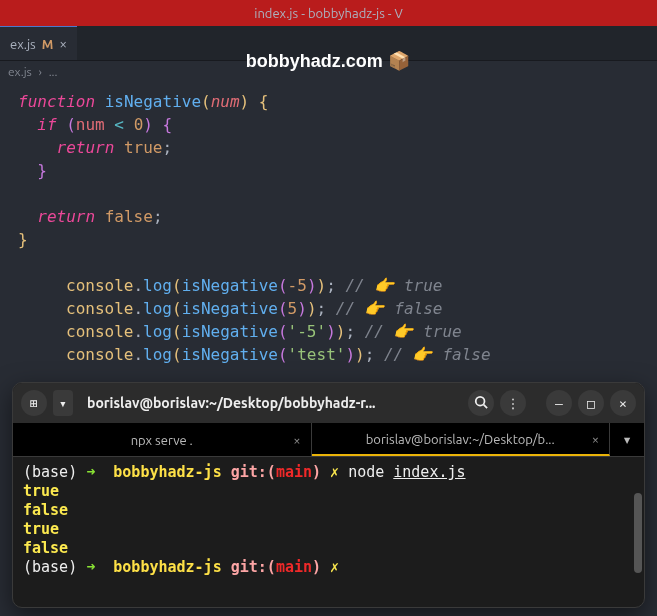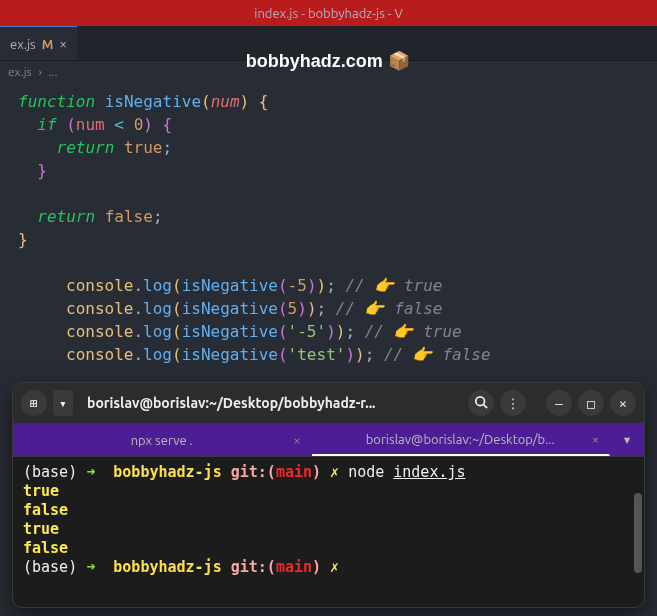--- a/index.html
+++ b/index.html
@@ -61,21 +61,21 @@
   font-size: 12px;
   font-family: -apple-system, 'Ubuntu', sans-serif;
 }
 .breadcrumb .sep { margin: 0 4px; }
 .editor {
   padding: 8px 18px;
   line-height: 23px;
   color: #abb2bf;
 }
 .line { white-space: pre; }
-.kw-control { color: #22c55e; font-style: italic; }
+.kw-control { color: #ec4899; font-style: italic; }
 .fn-name { color: #61afef; }
 .param { color: #e06c75; font-style: italic; }
 .var { color: #e06c75; }
 .paren { color: #e5c07b; }
 .paren2 { color: #c678dd; }
 .brace { color: #e5c07b; }
 .op { color: #56b6c2; }
 .num { color: #d19a66; }
 .bool { color: #d19a66; }
 .str { color: #98c379; }
@@ -124,40 +124,40 @@
   color: #eeeeee;
   font-family: -apple-system, 'Ubuntu', sans-serif;
   font-size: 14px;
   font-weight: bold;
   white-space: nowrap;
   overflow: hidden;
   text-overflow: ellipsis;
   padding: 0 8px;
 }
 .term-tabs {
-  background: #4c1d95;
+  background: #000000;
   height: 34px;
   display: flex;
   border-bottom: 1px solid #3a3a3a;
 }
 .term-tab {
   flex: 1;
   display: flex;
   align-items: center;
   justify-content: center;
   color: #bbbbbb;
   font-size: 13px;
   font-family: -apple-system, 'Ubuntu', sans-serif;
   position: relative;
   gap: 8px;
   border-right: 1px solid #3a3a3a;
   white-space: nowrap;
   overflow: hidden;
 }
-.term-tab.active { border-bottom: 2px solid #ffffff; }
+.term-tab.active { border-bottom: 2px solid #eab308; }
 .term-tab .tab-close { position: absolute; right: 10px; color: #888; cursor: pointer; }
 .term-body {
   padding: 6px 10px;
   font-family: 'Monaco', 'Menlo', monospace;
   font-size: 15px;
   line-height: 19px;
   color: #eeeeee;
 }
 .tline { white-space: pre; }
 .t-base { color: #eeeeee; }

